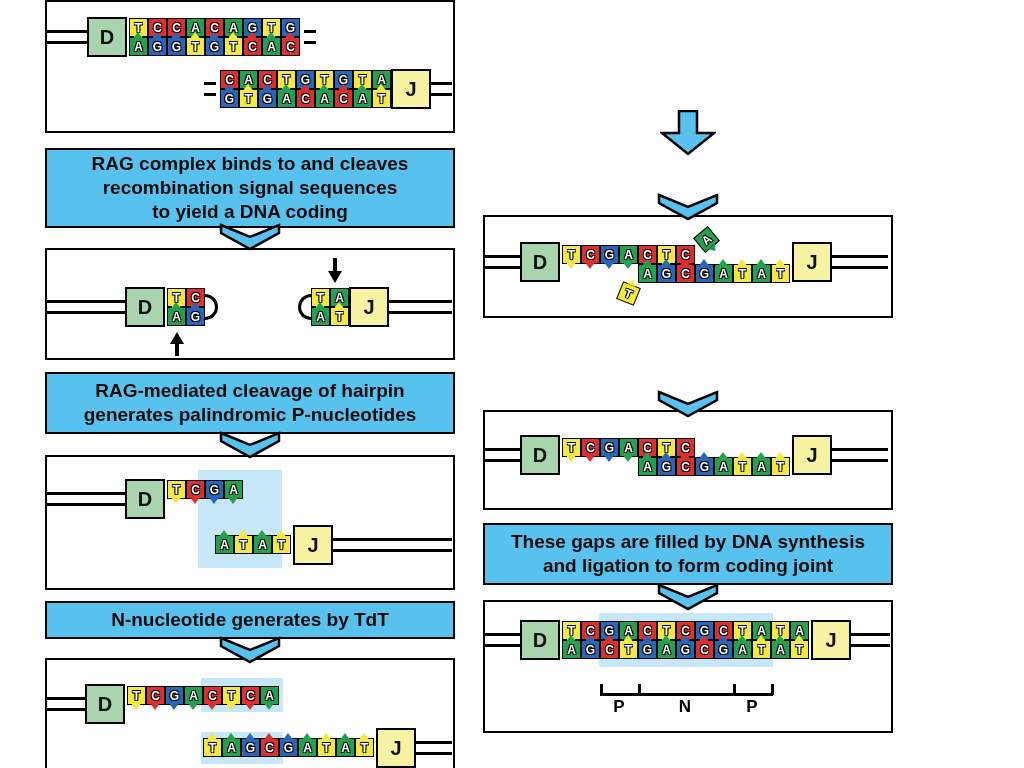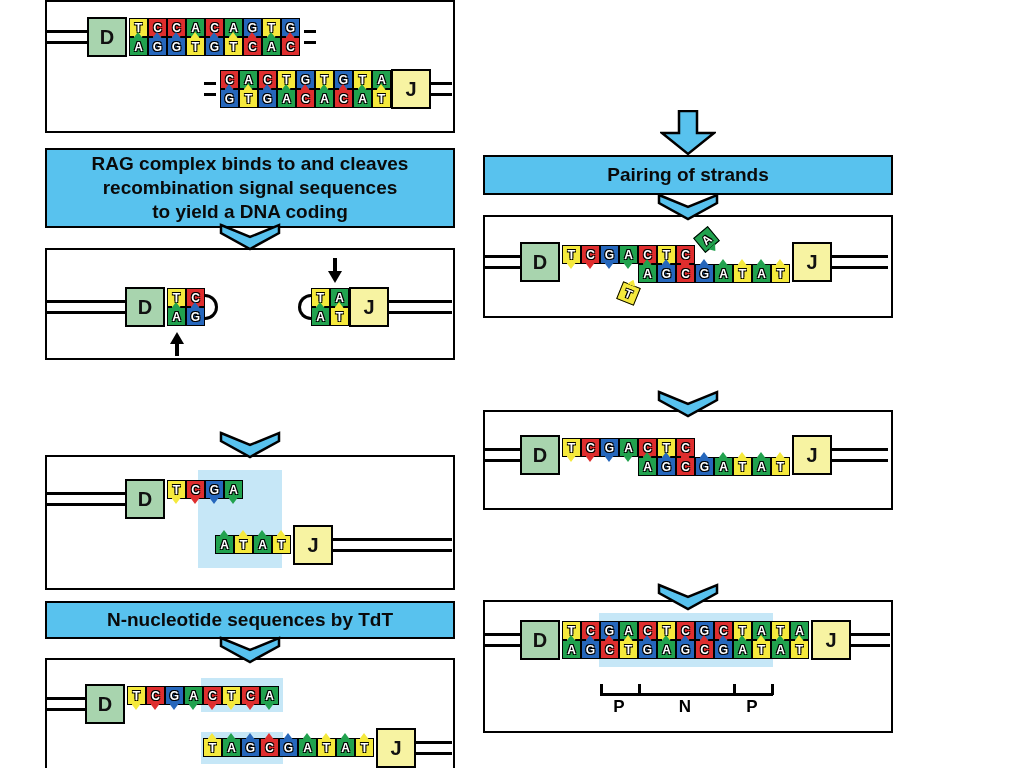--- a/index.html
+++ b/index.html
@@ -275,20 +275,22 @@
           <span>T</span>
           <div class="tooth up" style="background: rgb(245, 233, 60);"></div>
         </div>
       </div>
     <div class="seg j" style="left:302px; top:37px;">
         <span>J</span>
       </div>
     <div class="ds" style="left:342px; top:50px; width:63px;"></div>
   </div>
 
+  <div class="banner" style="left:45px; top:372px; width:410px; height:62px;">RAG-mediated cleavage of hairpin
+generates palindromic P-nucleotides</div>
   <svg class="flow" style="left:218px; top:430px;" width="64" height="30" viewBox="0 0 64 30">
     <polygon points="3,3 32,15 61,3 61,11 32,27 3,11" fill="currentColor" stroke="#000" stroke-width="2.5"></polygon>
   </svg>
 
   <div class="panel" style="left:45px; top:455px; width:410px; height:135px;">
     <div class="hl" style="left:151px; top:13px; width:84px; height:98px;"></div>
     <div class="ds" style="left:0; top:35px; width:78px;"></div>
     <div class="seg d" style="left:78px; top:22px;">
         <span>D</span>
       </div>
@@ -327,21 +329,21 @@
           <span>T</span>
           <div class="tooth up" style="background: rgb(245, 233, 60);"></div>
         </div>
       </div>
     <div class="seg j" style="left:246px; top:68px;">
         <span>J</span>
       </div>
     <div class="ds" style="left:286px; top:81px; width:119px;"></div>
   </div>
 
-  <div class="banner" style="left:45px; top:601px; width:410px; height:38px;">N-nucleotide sequences by TdT</div>
+  <div class="banner" style="left:45px; top:601px; width:410px; height:38px;">N-nucleotide generates by TdT</div>
   <svg class="flow" style="left:218px; top:635px;" width="64" height="30" viewBox="0 0 64 30">
     <polygon points="3,3 32,15 61,3 61,11 32,27 3,11" fill="currentColor" stroke="#000" stroke-width="2.5"></polygon>
   </svg>
 
   <div class="panel" style="left:45px; top:658px; width:410px; height:118px;">
     <div class="hl" style="left:154px; top:18px; width:82px; height:34px;"></div>
     <div class="hl" style="left:154px; top:72px; width:82px; height:32px;"></div>
     <div class="ds" style="left:0; top:37px; width:38px;"></div>
     <div class="seg d" style="left:38px; top:24px;">
         <span>D</span>
@@ -421,21 +423,20 @@
     <div class="seg j" style="left:329px; top:68px;">
         <span>J</span>
       </div>
     <div class="ds" style="left:369px; top:81px; width:36px;"></div>
   </div>
 
   <svg class="flow" style="left:660px; top:110px;" width="56" height="46" viewBox="0 0 56 46">
     <polygon points="19,1 37,1 37,23 54,23 28,44 2,23 19,23" fill="currentColor" stroke="#000" stroke-width="2.5"></polygon>
   </svg>
 
-  <div class="banner" style="left:483px; top:155px; width:410px; height:40px;">Pairing of strands</div>
   <svg class="flow" style="left:656px; top:192px;" width="64" height="30" viewBox="0 0 64 30">
     <polygon points="3,3 32,15 61,3 61,11 32,27 3,11" fill="currentColor" stroke="#000" stroke-width="2.5"></polygon>
   </svg>
 
   <div class="panel" style="left:483px; top:215px; width:410px; height:103px;">
     <div class="ds" style="left:0; top:38px; width:35px;"></div>
     <div class="seg d" style="left:35px; top:25px;">
         <span>D</span>
       </div>
     <div class="strand" style="left:77px; top:28px;">
@@ -596,20 +597,22 @@
           <span>T</span>
           <div class="tooth up" style="background: rgb(245, 233, 60);"></div>
         </div>
       </div>
     <div class="seg j" style="left:307px; top:23px;">
         <span>J</span>
       </div>
     <div class="ds" style="left:347px; top:36px; width:56px;"></div>
   </div>
 
+  <div class="banner" style="left:483px; top:523px; width:410px; height:62px;">These gaps are filled by DNA synthesis
+and ligation to form coding joint</div>
   <svg class="flow" style="left:656px; top:582px;" width="64" height="30" viewBox="0 0 64 30">
     <polygon points="3,3 32,15 61,3 61,11 32,27 3,11" fill="currentColor" stroke="#000" stroke-width="2.5"></polygon>
   </svg>
 
   <div class="panel" style="left:483px; top:600px; width:410px; height:133px;">
     <div class="hl" style="left:114px; top:11px; width:174px; height:54px;"></div>
     <div class="ds" style="left:0; top:31px; width:35px;"></div>
     <div class="seg d" style="left:35px; top:18px;">
         <span>D</span>
       </div>

